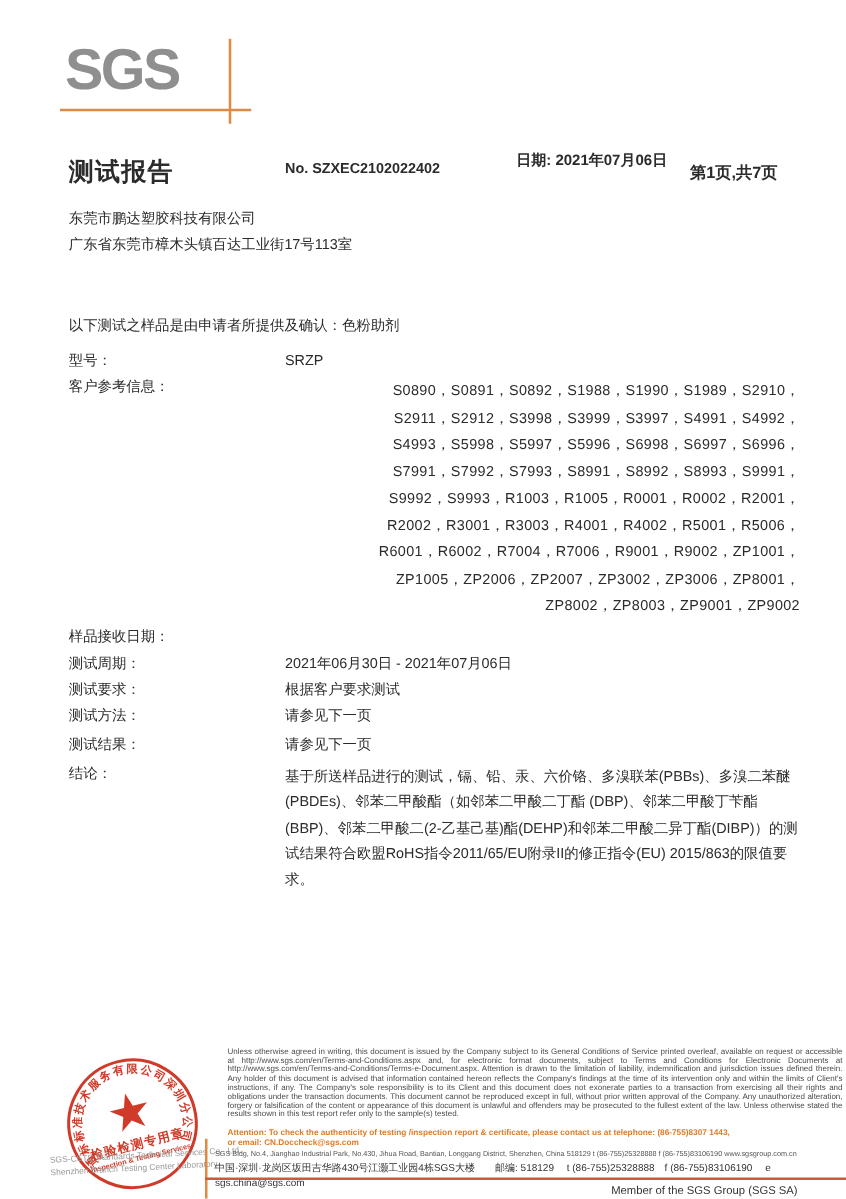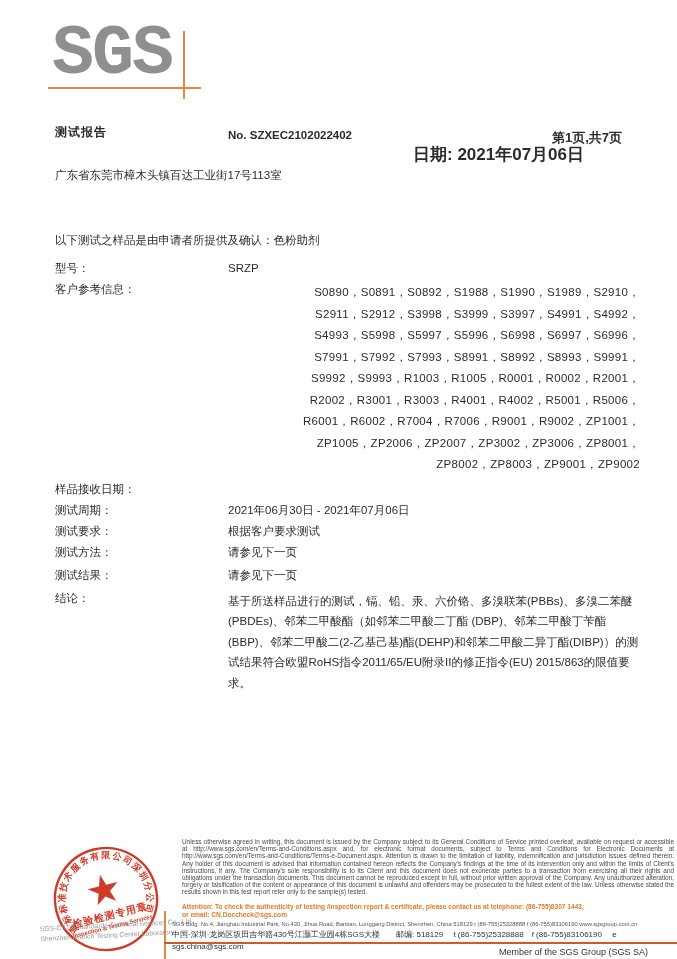--- a/index.html
+++ b/index.html
@@ -9,32 +9,31 @@
     position: relative;
     overflow: hidden;
     font-family: "Liberation Sans", "DejaVu Sans", sans-serif;
     color: var(--ink, #2b2b2b);
   }
   .abs { position: absolute; }
 
   
   .logo {
     left: 52px; top: 26px;
-    font-size: 70px; font-weight: 700; letter-spacing: -2px;
+    font-size: 46px; font-weight: 700; letter-spacing: -2px;
     color: var(--logo_gray, #8f8f8f);
     line-height: 58px;
-    font-family: Liberation Mono, monospace;
   }
   .reg-h { left: 48px; top: 87px; width: 153px; height: 1.5px; background: var(--mark_orange, #dd8a45); }
   .reg-v { left: 183px; top: 31px; width: 1.5px; height: 68px; background: var(--mark_orange, #dd8a45); }
 
   
-  .hdr-title { left: 55px; top: 124px; font-size: 12px; font-weight: 700; letter-spacing: 1px; }
+  .hdr-title { left: 55px; top: 124px; font-size: 20px; font-weight: 700; letter-spacing: 1px; }
   .hdr-no    { left: 228px; top: 129px; font-size: 11.5px; font-weight: 700; }
-  .hdr-date  { left: 413px; top: 143px; font-size: 17px; font-weight: 700; }
+  .hdr-date  { left: 413px; top: 120px; font-size: 12px; font-weight: 700; }
   .hdr-pages { left: 552px; top: 129px; font-size: 13px; font-weight: 700; }
 
   
   .content { left: 55px; top: 165px; width: 585px; font-size: 11.5px; }
   .line { line-height: 21px; }
   .spacer { height: 43px; }
   .statement { line-height: 22px; margin-bottom: 10px; }
   .row { display: flex; margin-bottom: 6px; }
   .row .lbl { width: 173px; flex: 0 0 173px; line-height: 15px; }
   .row .val { flex: 1; line-height: 15px; }
@@ -67,37 +66,38 @@
   .attention {
     left: 182px; top: 903px; width: 492px;
     font-size: 6.6px; line-height: 7.6px; font-weight: 700;
     color: var(--accent_orange, #e07b28);
     white-space: pre-line;
   }
   .footer-vline { left: 164px; top: 911px; width: 1.5px; height: 48px; background: var(--mark_orange, #dd8a45); }
   .addr1 { left: 172px; top: 920px; width: 500px; font-size: 5.8px; color: #555; line-height: 8px; }
   .addr2 { left: 172px; top: 929px; width: 500px; font-size: 8px; color: #333; line-height: 12px; }
   .footer-rule { left: 164px; top: 942px; width: 513px; height: 2px; background: var(--rule_orange, #cf5a2d); }
-  .member { left: 470px; top: 947px; width: 207px; font-size: 9px; color: #333; text-align: center; }
+  .member { left: 460px; top: 947px; width: 207px; font-size: 9px; color: #333; text-align: center; }
 </style>
 </head>
 <body>
 
 <div>
 
   <div class="abs logo">SGS</div>
   <div class="abs reg-h"></div>
   <div class="abs reg-v"></div>
 
   <div class="abs hdr-title">测试报告</div>
   <div class="abs hdr-no">No. SZXEC2102022402</div>
   <div class="abs hdr-date">日期: 2021年07月06日</div>
   <div class="abs hdr-pages">第1页,共7页</div>
 
   <div class="abs content">
+    <div class="line">东莞市鹏达塑胶科技有限公司</div>
     <div class="line">广东省东莞市樟木头镇百达工业街17号113室</div>
     <div class="spacer"></div>
     <div class="statement">以下测试之样品是由申请者所提供及确认：色粉助剂</div>
 
     <div class="row">
       <div class="lbl">型号：</div>
       <div class="val">SRZP</div>
     </div>
     <div class="row multiline">
       <div class="lbl">客户参考信息：</div>

